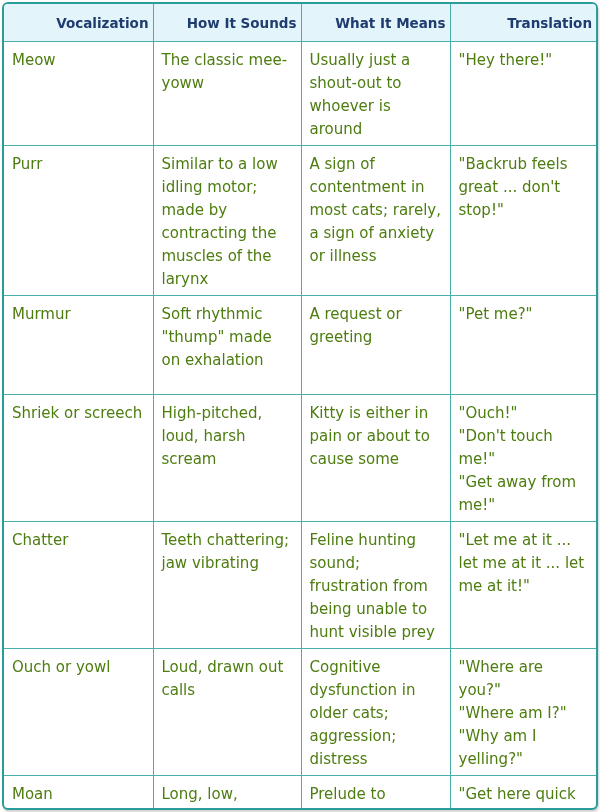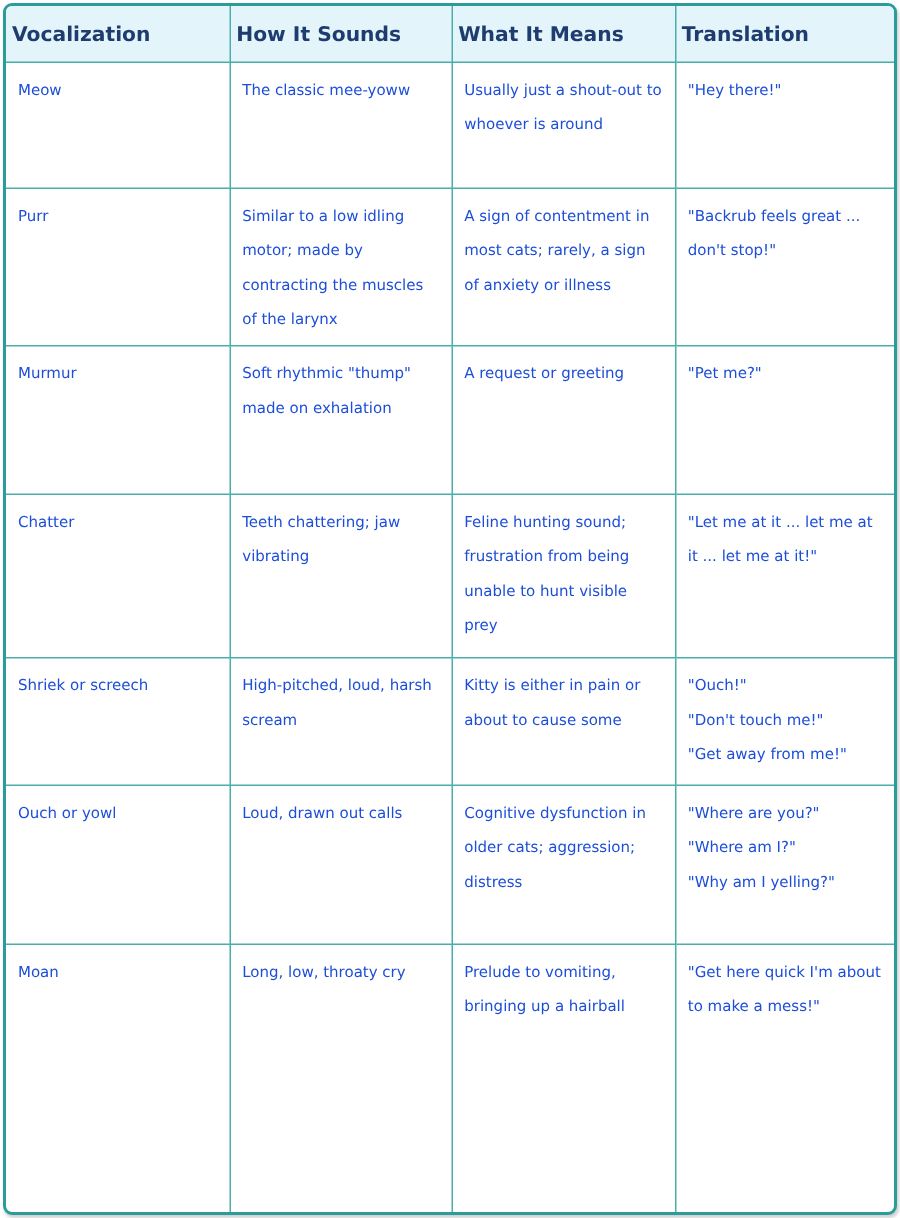--- a/index.html
+++ b/index.html
@@ -34,30 +34,30 @@
     col.c1 { width: 149px; }
     col.c2 { width: 148px; }
     col.c3 { width: 149px; }
     col.c4 { width: auto; }
     th {
       background: #e3f4fb;
       color: #1e3c6e;
       font-weight: bold;
       font-size: 13.5px;
       height: 37px;
-      text-align: left;
+      text-align: right;
       vertical-align: middle;
       border-right: 1.5px solid #4aaeaa;
       border-bottom: 1.5px solid #4aaeaa;
       padding: 0 4px;
     }
     th:last-child, td:last-child { border-right: none; }
     td {
-      color: #1d4ed8;
-      font-size: 10px;
+      color: #4d7c0f;
+      font-size: 15px;
       line-height: 23px;
       vertical-align: top;
       padding: 7px 8px 4px 8px;
       border-right: 1.5px solid #4aaeaa;
       border-bottom: 1.5px solid #4aaeaa;
       word-wrap: break-word;
     }
     tr:last-child td { border-bottom: none; }
     td .line { display: block; }
   </style>
@@ -98,36 +98,36 @@
         </td>
       </tr>
       <tr style="height:99px">
         <td>Murmur</td>
         <td>Soft rhythmic "thump" made on exhalation</td>
         <td>A request or greeting</td>
         <td>
           <span class="line">"Pet me?"</span>
         </td>
       </tr>
-      <tr style="height:109px">
-        <td>Chatter</td>
-        <td>Teeth chattering; jaw vibrating</td>
-        <td>Feline hunting sound; frustration from being unable to hunt visible prey</td>
-        <td>
-          <span class="line">"Let me at it ... let me at it ... let me at it!"</span>
-        </td>
-      </tr>
       <tr style="height:85px">
         <td>Shriek or screech</td>
         <td>High-pitched, loud, harsh scream</td>
         <td>Kitty is either in pain or about to cause some</td>
         <td>
           <span class="line">"Ouch!"</span>
           <span class="line">"Don't touch me!"</span>
           <span class="line">"Get away from me!"</span>
+        </td>
+      </tr>
+      <tr style="height:109px">
+        <td>Chatter</td>
+        <td>Teeth chattering; jaw vibrating</td>
+        <td>Feline hunting sound; frustration from being unable to hunt visible prey</td>
+        <td>
+          <span class="line">"Let me at it ... let me at it ... let me at it!"</span>
         </td>
       </tr>
       <tr style="height:106px">
         <td>Ouch or yowl</td>
         <td>Loud, drawn out calls</td>
         <td>Cognitive dysfunction in older cats; aggression; distress</td>
         <td>
           <span class="line">"Where are you?"</span>
           <span class="line">"Where am I?"</span>
           <span class="line">"Why am I yelling?"</span>

